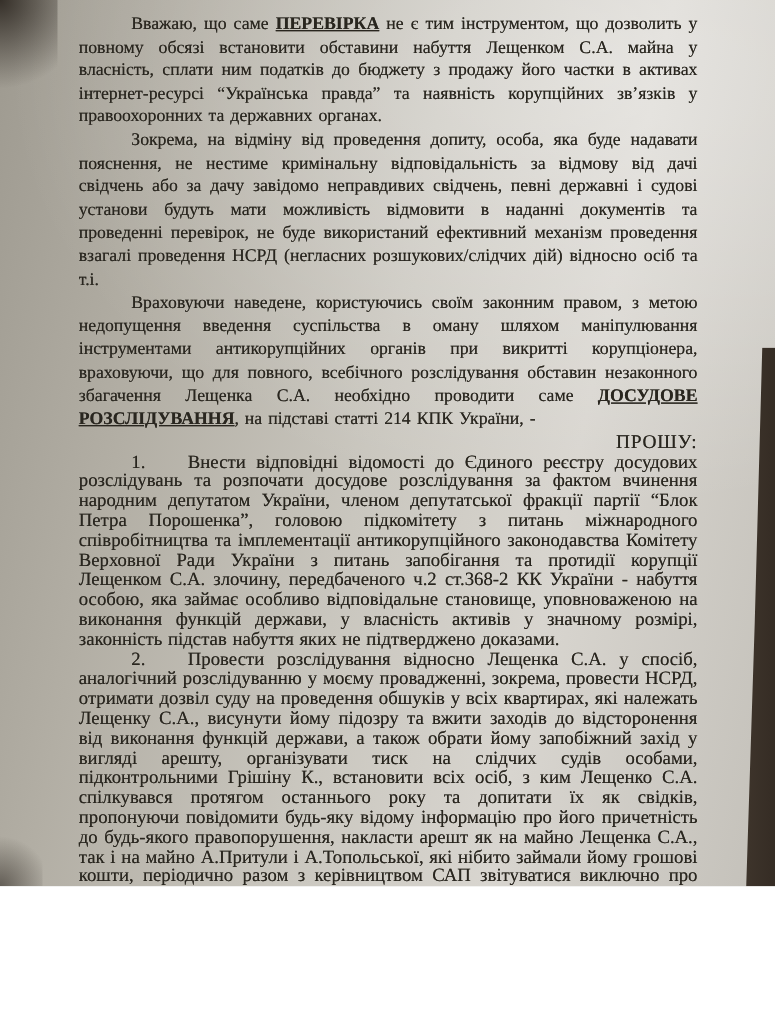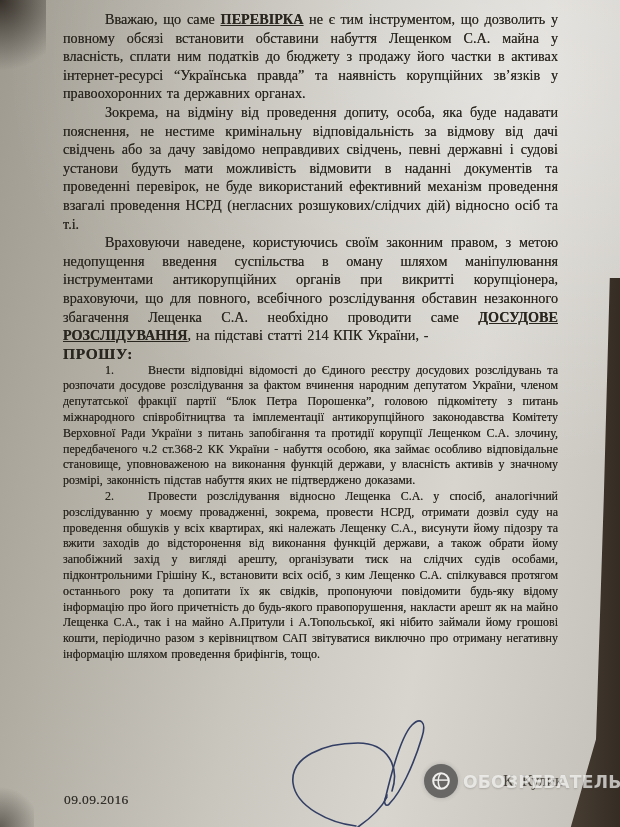--- a/index.html
+++ b/index.html
@@ -1,18 +1,18 @@
 <!DOCTYPE html>
 <html><head>
 <meta charset="utf-8">
 <style>
   html,body{margin:0;padding:0;}
   .photo{
     position:relative;
-    width:620px;height:827px;
+    width:620px;height:709px;
     overflow:hidden;
     background:#38302a;
     font-family:"Liberation Serif", serif;
   }
   .paper{
     position:absolute;inset:0;
     background:
       radial-gradient(140% 90% at 78% 8%, rgba(255,255,255,0.38), rgba(255,255,255,0) 55%),
       linear-gradient(102deg, #9e9a90 0%, #b2aea4 22%, #c9c6be 48%, #d8d5cf 70%, #c3c0b9 100%);
   }
@@ -35,26 +35,26 @@
     text-align:justify;
     text-shadow:0 0 0.4px rgba(41,38,31,0.75);
   }
   .doc p{margin:0;}
   .para{
     font-size:14.2px;line-height:18.6px;
     text-indent:42px;
     word-spacing:1.2px;
   }
   .heading{
-    text-align:left;font-weight:bold;
+    text-align:right;font-weight:normal;
     font-size:15.5px;letter-spacing:0.6px;
     margin:14px 0 12px;
   }
   .item{
-    font-size:12px;line-height:15.8px;
+    font-size:15px;line-height:15.8px;
     text-indent:42px;
     word-spacing:0.8px;
     margin-bottom:1px;
   }
   .numgap{display:inline-block;width:34px;}
   .bold{font-weight:bold;}
   .underline{text-decoration:underline;}
   .date{
     position:absolute;left:64px;top:792px;
     font-size:13.5px;letter-spacing:0.4px;color:#33302b;

